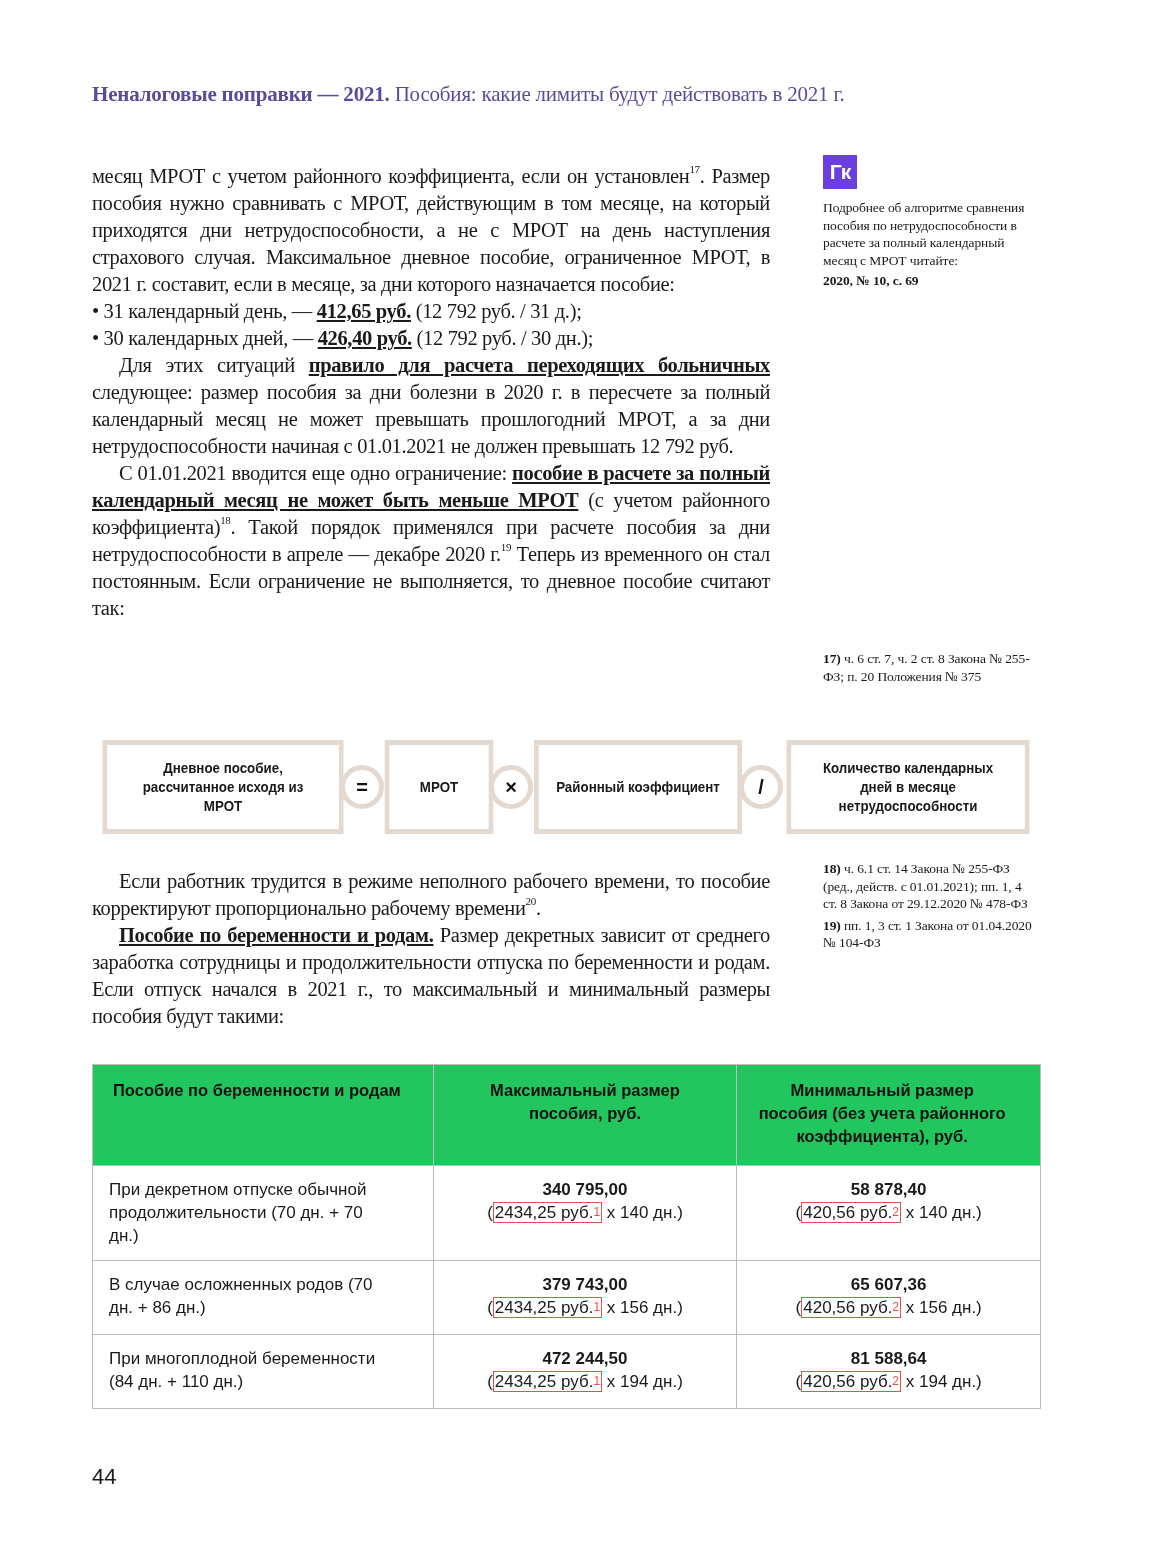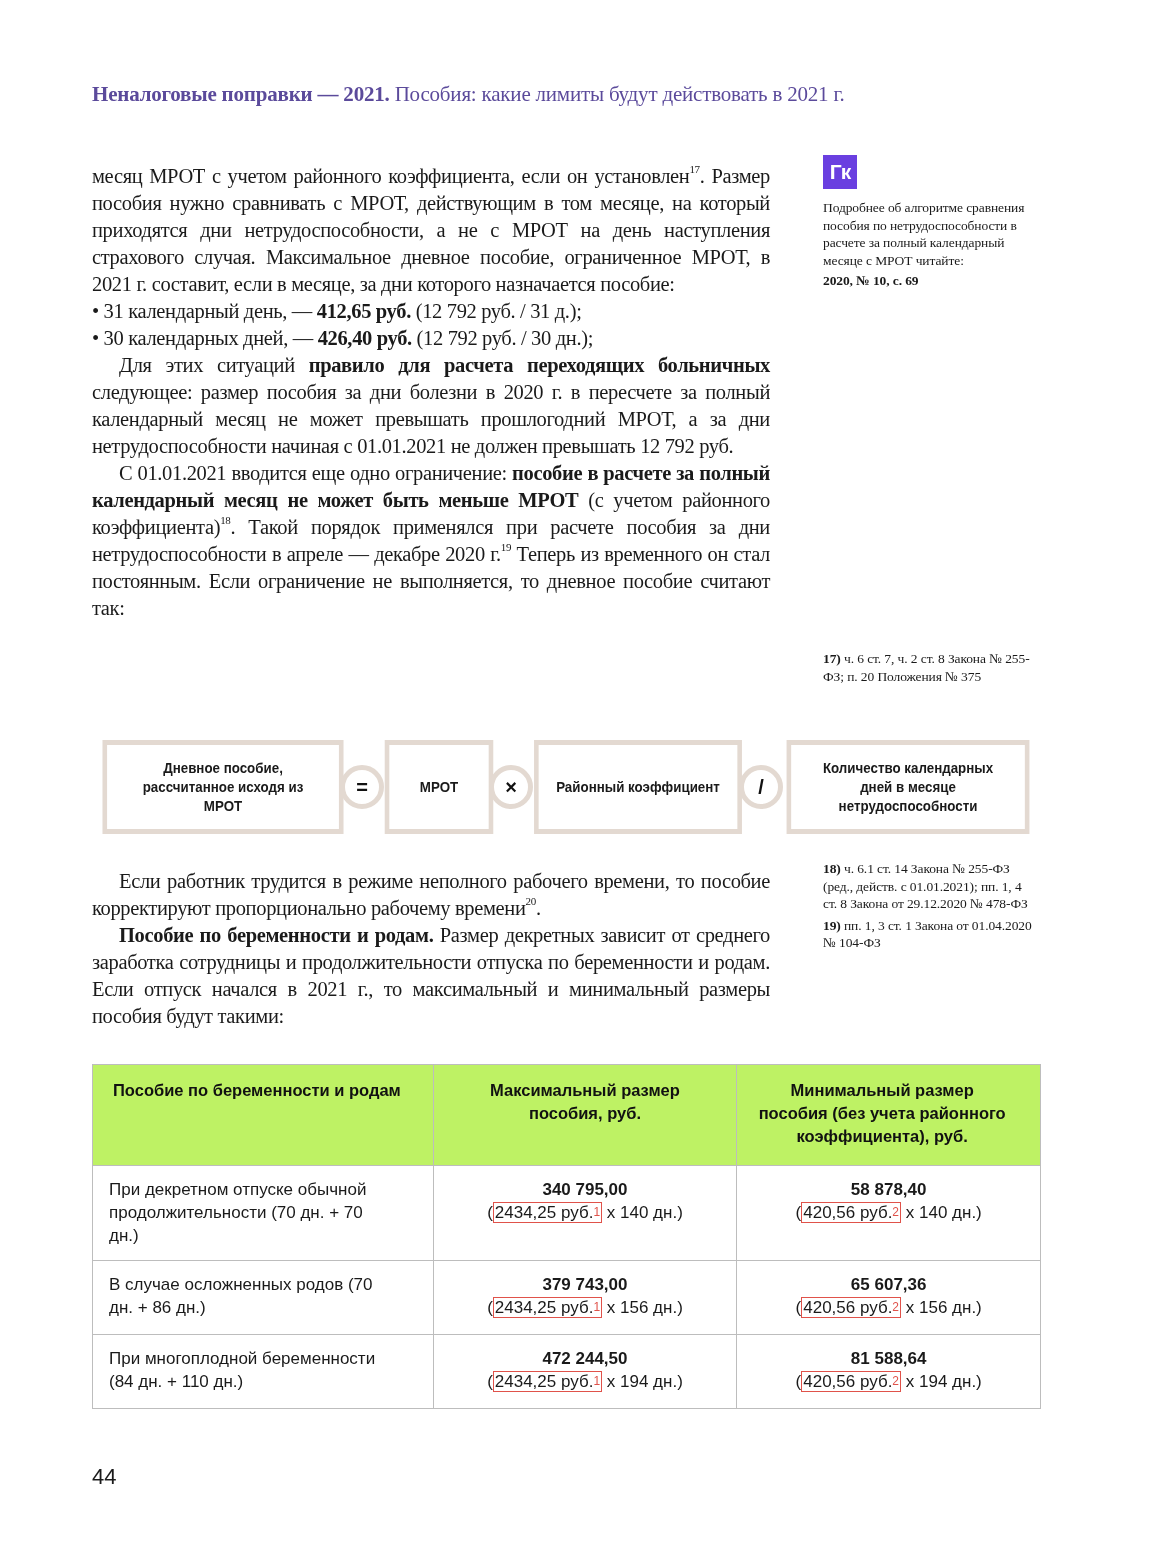--- a/index.html
+++ b/index.html
@@ -14,21 +14,21 @@
   }
   .running-head .rh-bold { font-weight: bold; }
 
   .main-col {
     position: absolute; left: 92px; width: 678px;
     font-size: 20.5px; line-height: 27px; text-align: justify;
     letter-spacing: -0.35px;
   }
   .main-col p { margin: 0; }
   .main-col .indent { text-indent: 27px; }
-  .main-col b { font-weight: bold; }
+  .main-col b { font-weight: bold; text-decoration: underline; }
   .main-col sup { font-size: 11px; vertical-align: top; line-height: 1; position: relative; top: 1px; }
   .bullets { list-style: none; }
   .bullets li { text-align: left; }
   .bullets li::before { content: "• "; }
 
   .sidebar { position: absolute; left: 823px; width: 215px; font-size: 13.5px; line-height: 17.5px; letter-spacing: -0.1px; }
   .sidebar b { font-weight: bold; }
   .gk-logo {
     position: absolute; left: 823px; top: 155px; width: 34px; height: 34px;
     background: #6a3fe0; color: #fff; font-family: "Liberation Sans", sans-serif;
@@ -53,21 +53,21 @@
     font-family: "Liberation Sans", sans-serif; font-weight: bold; font-size: 20px; color: #111;
   }
 
   
   .ttable {
     position: absolute; left: 92px; top: 1064px; width: 949px;
     border-collapse: collapse; font-family: "Liberation Sans", sans-serif;
   }
   .ttable th, .ttable td { border: 1px solid #bdbdbd; }
   .ttable th {
-    background: #bef264; font-weight: bold; font-size: 16.5px; line-height: 23px;
+    background: #22c55e; font-weight: bold; font-size: 16.5px; line-height: 23px;
     vertical-align: top; padding: 14px 10px 8px; height: 101px; color: #111;
   }
   .ttable th.first { text-align: left; padding-left: 20px; }
   .ttable td { font-size: 17px; line-height: 23px; vertical-align: top; padding: 12px 10px; }
   .ttable td.label { text-align: left; padding-left: 16px; }
   .ttable td.val { text-align: center; }
   .ttable td .amount { font-weight: bold; display: block; }
   .redbox { border: 1.5px solid #e0524a; padding: 0 1px; margin-top: 28px; }
   .refnum { color: #e0524a; font-size: 12px; vertical-align: top; }
   .row1 td { height: 95px; }
@@ -95,21 +95,21 @@
   <p class="indent">
     <span>Для этих ситуаций </span><b>правило для расчета переходящих больничных</b><span> следующее: размер пособия за дни болезни в 2020 г. в пересчете за полный календарный месяц не может превышать прошлогодний МРОТ, а за дни нетрудоспособности начиная с 01.01.2021 не должен превышать 12 792 руб.</span>
   </p>
   <p class="indent">
     <span>С 01.01.2021 вводится еще одно ограничение: </span><b>пособие в расчете за полный календарный месяц не может быть меньше МРОТ</b><span> (с учетом районного коэффициента)</span><sup>18</sup><span>. Такой порядок применялся при расчете пособия за дни нетрудоспособности в апреле — декабре 2020 г.</span><sup>19</sup><span> Теперь из временного он стал постоянным. Если ограничение не выполняется, то дневное пособие считают так:</span>
   </p>
 </div>
 
 <div class="gk-logo">Гк</div>
 <div class="sidebar" style="top:199px;">
-  <div>Подробнее об алгоритме сравнения пособия по нетрудоспособности в расчете за полный календарный месяце с МРОТ читайте:</div>
+  <div>Подробнее об алгоритме сравнения пособия по нетрудоспособности в расчете за полный календарный месяц с МРОТ читайте:</div>
   <div style="margin-top:3px;"><b>2020, № 10, с. 69</b></div>
 </div>
 
 <div class="sidebar note" style="top:650px;">
   <p><b>17)</b><span> ч. 6 ст. 7, ч. 2 ст. 8 Закона № 255-ФЗ; п. 20 Положения № 375</span></p>
 </div>
 
 <div class="formula">
   <div class="fbox" style="left:0; width:262px;">
     <span style="padding:0 16px;">Дневное пособие, рассчитанное исходя из МРОТ</span>

